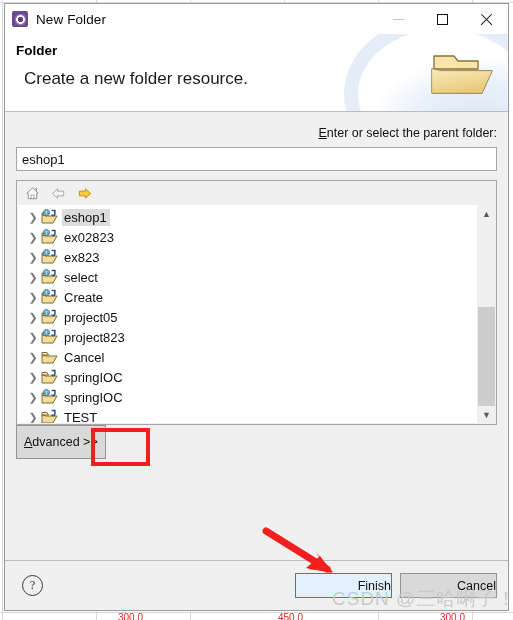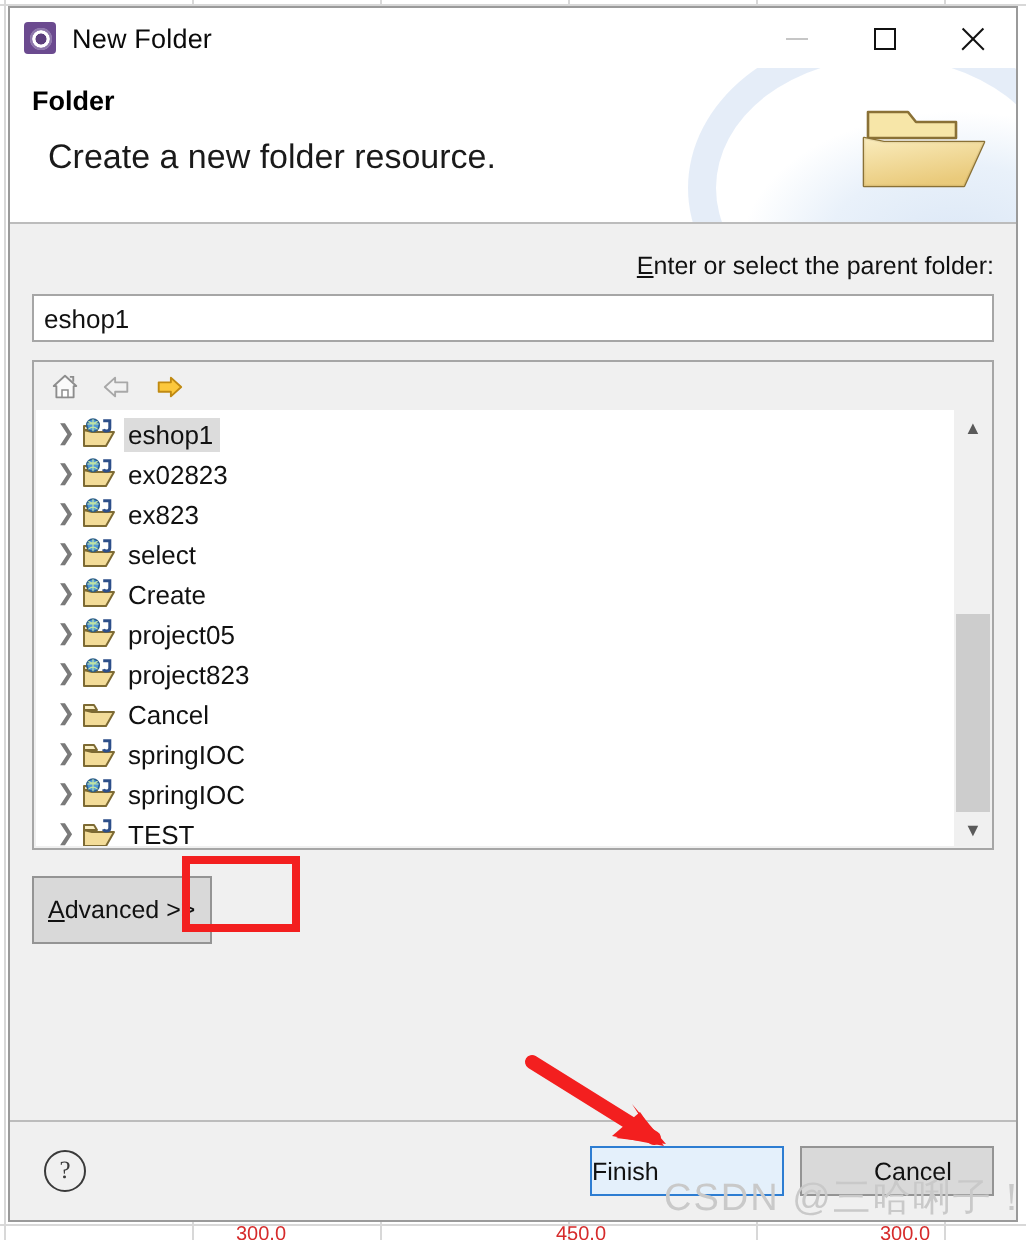--- a/index.html
+++ b/index.html
@@ -343,21 +343,20 @@
     background: #ffffff;
     border: 1px solid #5a9bd5;
     box-sizing: border-box;
     display: flex;
     align-items: center;
     padding: 0 5px;
     font-size: 13px;
     color: #111;
   }
   .adv-btn {
-    margin-top: 13px;
     height: 23px;
     min-width: 86px;
     background: #d9d9d9;
     border: 1px solid #949494;
     box-sizing: border-box;
     display: inline-flex;
     align-items: center;
     justify-content: center;
     font-size: 12.5px;
     color: #111;
@@ -393,21 +392,21 @@
     margin-left: 6px;
   }
   .footer-spacer { flex: 1 1 auto; }
   .btn {
     height: 25px;
     width: 97px;
     font-size: 12.5px;
     color: #111;
     display: flex;
     align-items: center;
-    justify-content: flex-start;
+    justify-content: flex-end;
     box-sizing: border-box;
     margin-left: 8px;
   }
   .btn.primary {
     background: #e4f0fb;
     border: 1px solid #2d7dd2;
   }
   .btn.secondary {
     background: #d9d9d9;
     border: 1px solid #949494;

